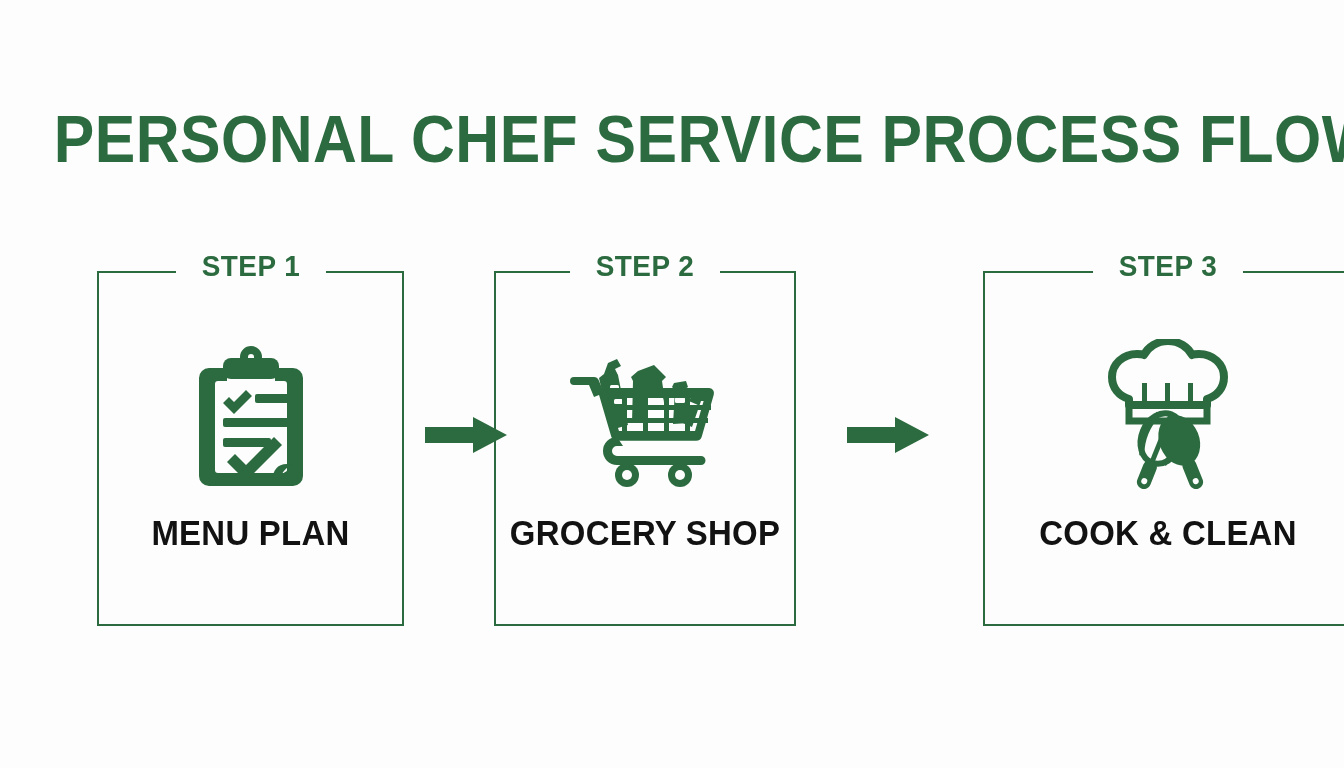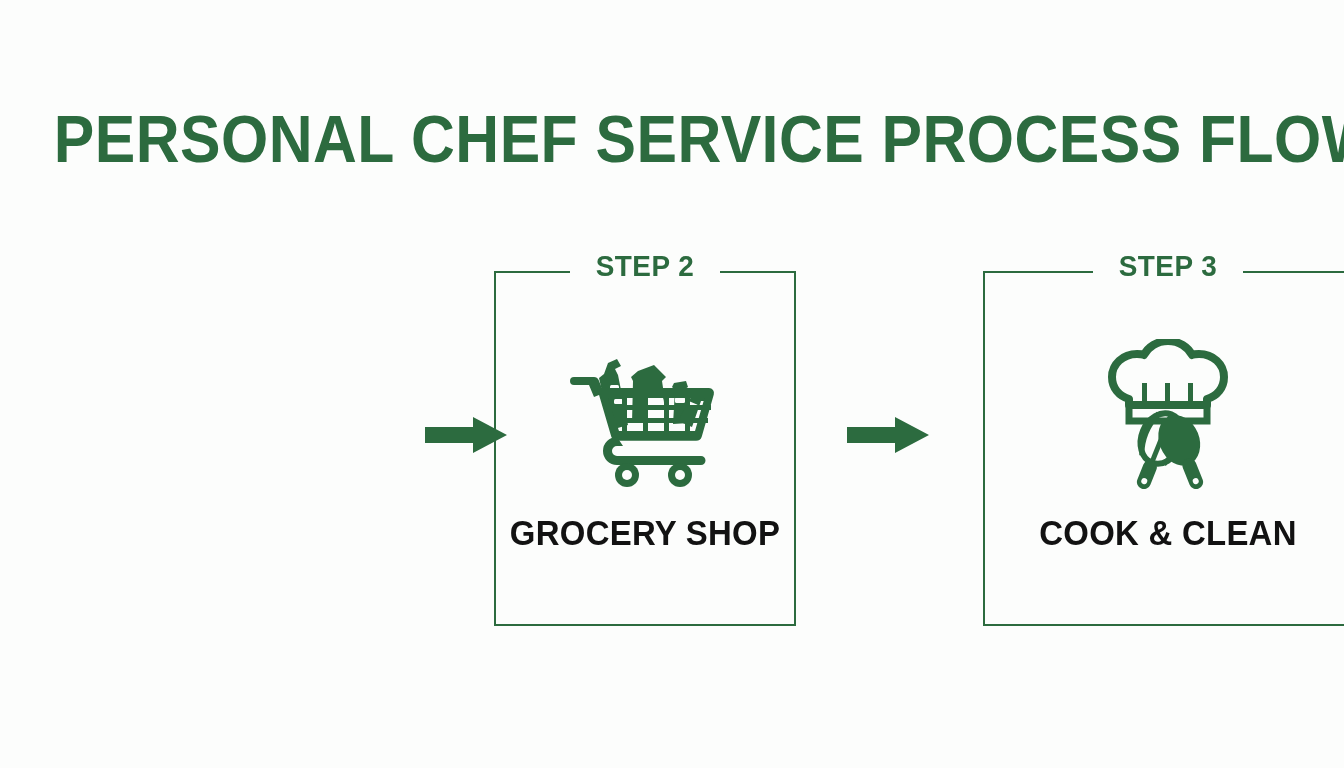--- a/index.html
+++ b/index.html
@@ -116,20 +116,51 @@
   .arrow.a2 { left: 847px; }
   .arrow svg { display: block; }
 </style>
 </head>
 <body>
 
 <div id="stage">
 
   <div class="title">PERSONAL CHEF SERVICE PROCESS FLOW</div>
 
+  <div class="card c1">
+    <div class="card-notch"></div>
+    <div class="step-label">STEP 1</div>
+
+    <div class="icon-wrap">
+      <span>
+        <svg width="128" height="150" viewBox="0 0 128 150" fill="none">
+
+          <path d="M64 6 a11 11 0 0 1 11 11 v3 h-8 v-3 a3 3 0 0 0 -6 0 v3 h-8 v-3 A11 11 0 0 1 64 6 z" fill="#2c6b3f"></path>
+
+          <rect x="36" y="18" width="56" height="21" rx="8" fill="#2c6b3f"></rect>
+
+          <path d="M22 28 h18 v13 H31 a3 3 0 0 0 -3 3 v86 a3 3 0 0 0 3 3 h66 a3 3 0 0 0 3 -3 V44 a3 3 0 0 0 -3 -3 h-9 V28 h18 a10 10 0 0 1 10 10 v98 a10 10 0 0 1 -10 10 H22 a10 10 0 0 1 -10 -10 V38 a10 10 0 0 1 10 -10 z" fill="#2c6b3f"></path>
+
+          <path d="M36 63 l6 -6 l5 5 l12 -12 l6 6 l-18 18 z" fill="#2c6b3f"></path>
+
+          <rect x="68" y="54" width="38" height="9" rx="2" fill="#2c6b3f"></rect>
+
+          <rect x="36" y="78" width="70" height="9" rx="2" fill="#2c6b3f"></rect>
+
+          <rect x="36" y="98" width="48" height="9" rx="2" fill="#2c6b3f"></rect>
+
+          <path d="M40 122 l8 -8 l11 11 l28 -28 l8 8 l-36 36 z" fill="#2c6b3f"></path>
+
+          <path d="M100 124 c-10 0 -14 7 -14 14 c8 2 16 -3 17 -8 c-4 1 -7 3 -9 6 c3 -7 8 -10 12 -11 c-1 -1 -4 -1 -6 -1 z" fill="#2c6b3f"></path>
+        </svg>
+      </span>
+    </div>
+
+    <div class="card-label">MENU PLAN</div>
+  </div>
 
   <div class="arrow a1">
     <svg width="82" height="36" viewBox="0 0 82 36">
       <path d="M0 10 h48 V0 l34 18 l-34 18 V26 H0 z" fill="#2c6b3f"></path>
     </svg>
   </div>
 
   <div class="card c2">
     <div class="card-notch"></div>
     <div class="step-label">STEP 2</div>

